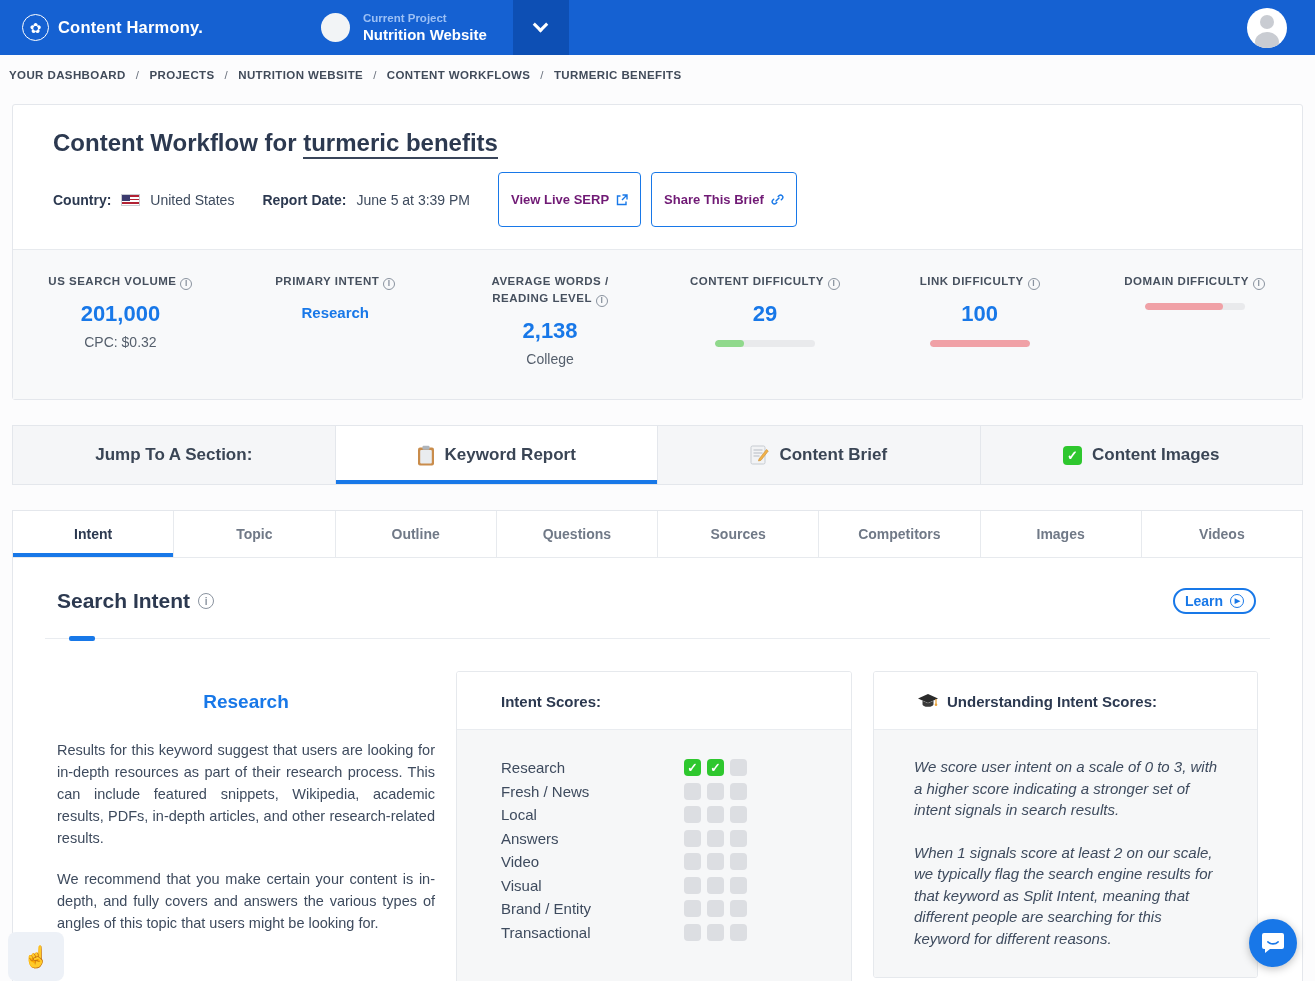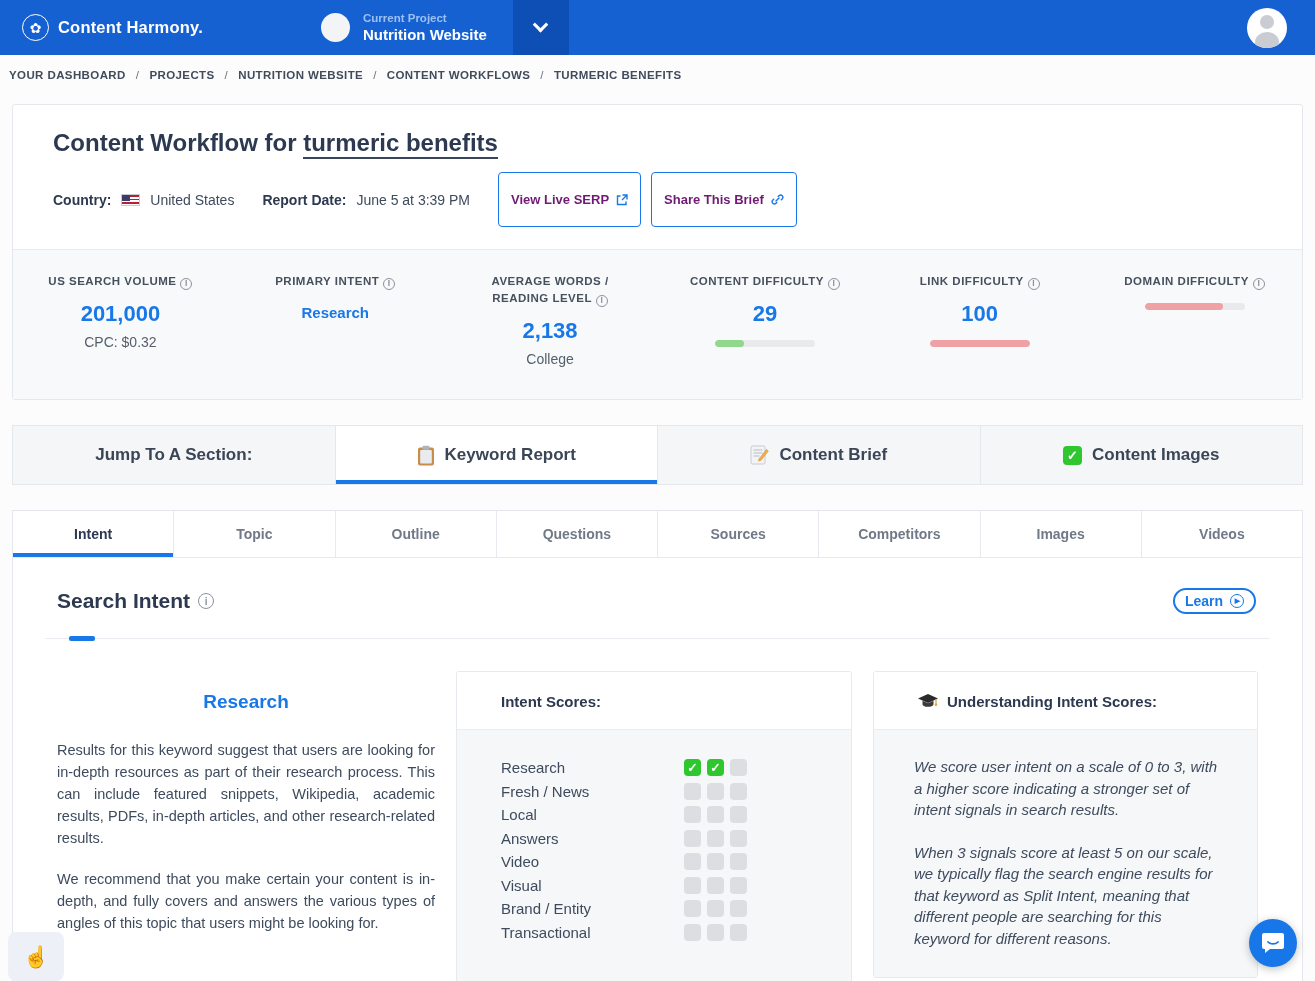--- a/index.html
+++ b/index.html
@@ -374,21 +374,21 @@
           <svg class="grad-cap-icon" width="20" height="16" viewBox="0 0 20 16">
             <polygon points="10,0 20,4.5 10,9 0,4.5" fill="#2b2b2b"></polygon>
             <path d="M4.5 6.8v3.4c0 1.4 2.5 2.6 5.5 2.6s5.5-1.2 5.5-2.6V6.8L10 9.3Z" fill="#3a3a3a"></path>
             <path d="M18 5v5" stroke="#e8a33d" stroke-width="1.3"></path>
             <circle cx="18" cy="10.8" r="1.3" fill="#e8a33d"></circle>
           </svg>
           <span>Understanding Intent Scores:</span>
         </div>
         <div class="panel-body understanding-body">
           <p>We score user intent on a scale of 0 to 3, with a higher score indicating a stronger set of intent signals in search results.</p>
-          <p>When 3 signals score at least 5 on our scale, we typically flag the search engine results for that keyword as Split Intent, meaning that different people are searching for this keyword for different reasons.</p>
+          <p>When 1 signals score at least 2 on our scale, we typically flag the search engine results for that keyword as Split Intent, meaning that different people are searching for this keyword for different reasons.</p>
         </div>
       </div>
     </div>
   </div>
 </div>
 
 <div class="emoji-box">
   <span>☝</span>
 </div>
 <div class="chat-fab">

